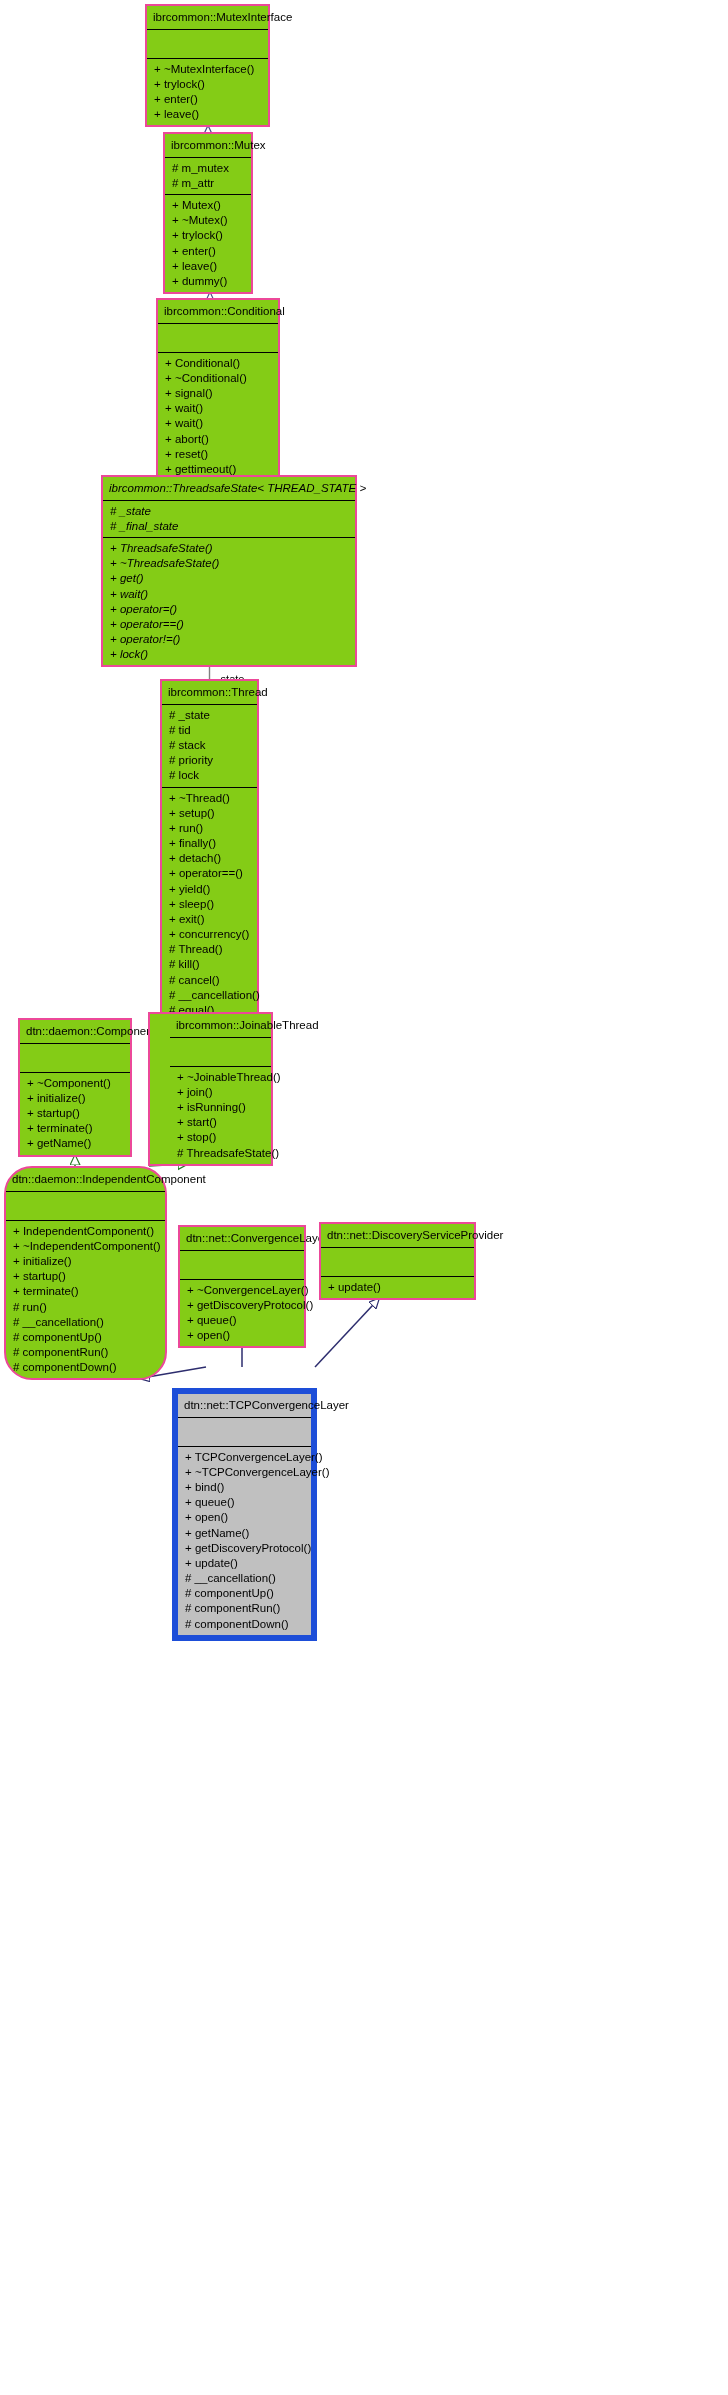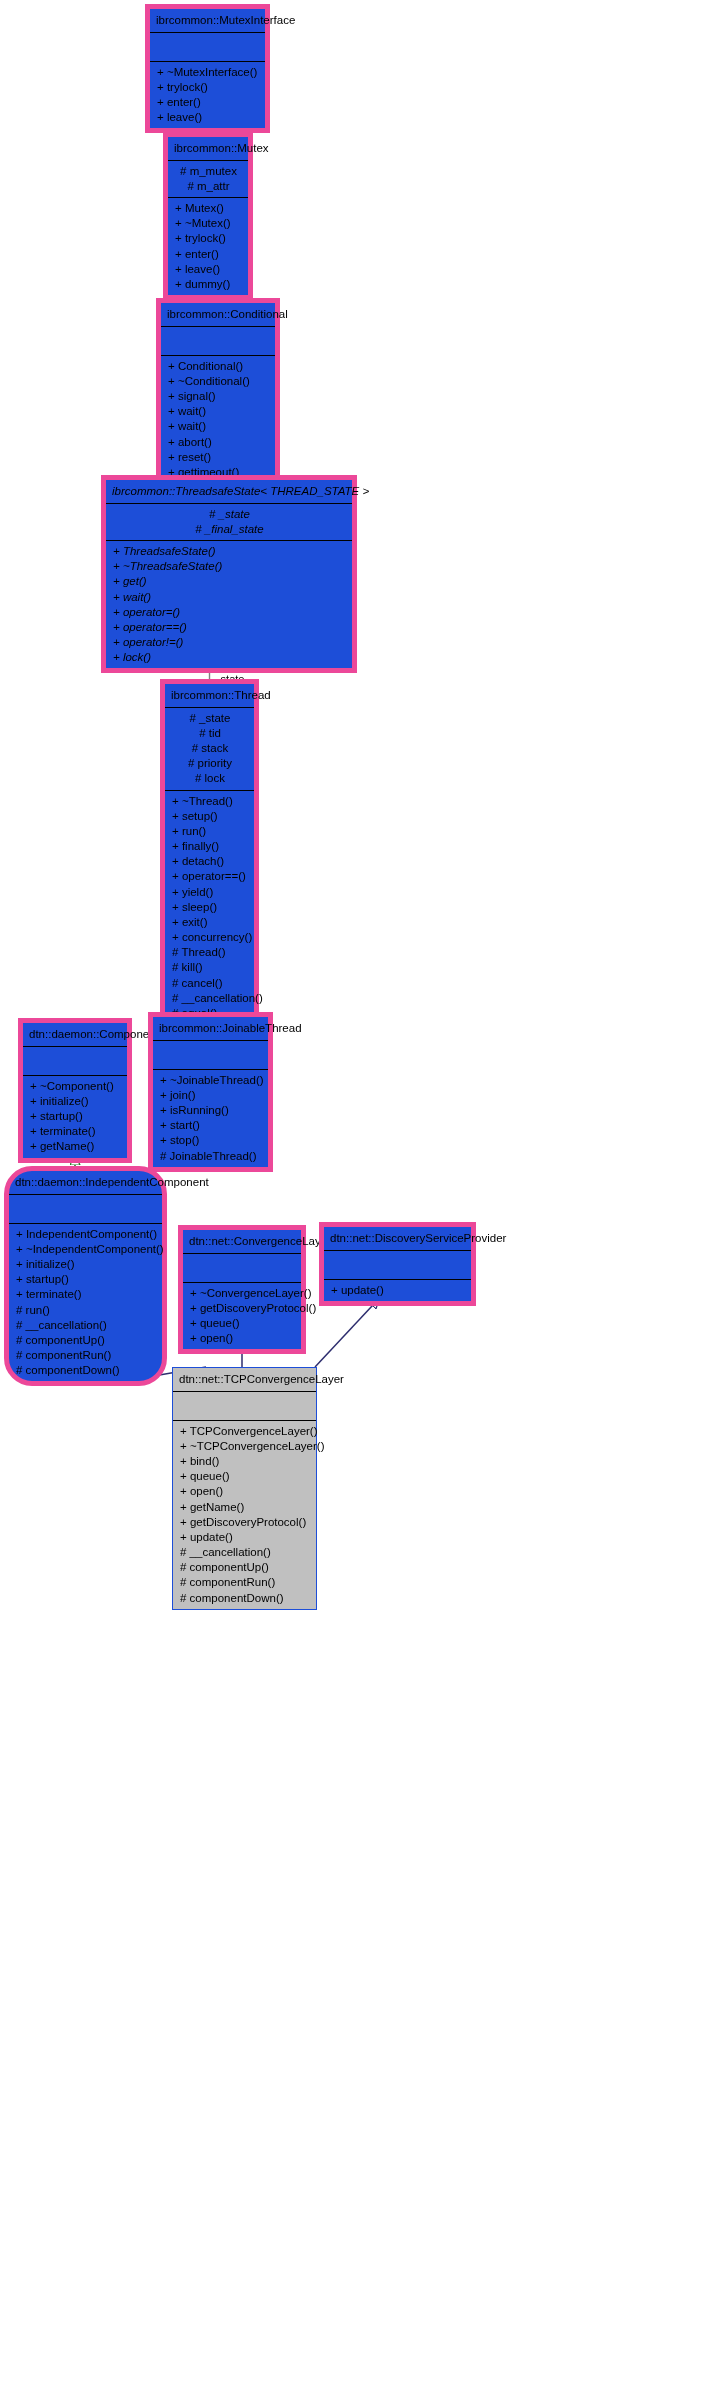--- a/index.html
+++ b/index.html
@@ -18,42 +18,42 @@
   #edges{
     position:absolute;
     left:0;top:0;
     width:728px;height:2395px;
     pointer-events:none;
   }
   
   .uml-class{
     position:absolute;
     box-sizing:border-box;
-    border:5px solid #ec4899;
-    background:#1d4ed8;
+    border:2px solid #ec4899;
+    background:#84cc16;
     font-size:11.5px;
     line-height:1.28;
     color:#000000;
   }
   .uml-class.highlight{
     background:#c0c0c0;
-    border:1px solid #1d4ed8;
+    border:6px solid #1d4ed8;
+    margin-top:21px;
   }
   .uml-name{
     text-align:center;
     padding:4px 6px 4px 6px;
     border-bottom:1px solid #000000;
     white-space:nowrap;
     font-size:11.5px;
   }
   .uml-attrs{
     border-bottom:1px solid #000000;
     padding:3px 0 3px 0;
     min-height:12px;
-    text-align:center;
   }
   .uml-attrs.empty{
     min-height:16px;
     padding:6px 0 6px 0;
   }
   .uml-ops{
     padding:3px 0 3px 0;
   }
   .uml-row{
     padding:0 6px 0 7px;
@@ -229,30 +229,30 @@
     <div class="uml-attrs empty"></div>
     <div class="uml-ops">
       <div class="uml-row">+ ~Component()</div>
       <div class="uml-row">+ initialize()</div>
       <div class="uml-row">+ startup()</div>
       <div class="uml-row">+ terminate()</div>
       <div class="uml-row">+ getName()</div>
     </div>
   </div>
 
-  <div class="uml-class" style="left:148px;top:1012px;width:125px;">
+  <div class="uml-class" style="left:148px;top:1012px;width:125px;padding-left:20px;">
     <div class="uml-name">ibrcommon::JoinableThread</div>
     <div class="uml-attrs empty"></div>
     <div class="uml-ops">
       <div class="uml-row">+ ~JoinableThread()</div>
       <div class="uml-row">+ join()</div>
       <div class="uml-row">+ isRunning()</div>
       <div class="uml-row">+ start()</div>
       <div class="uml-row">+ stop()</div>
-      <div class="uml-row"># JoinableThread()</div>
+      <div class="uml-row"># ThreadsafeState()</div>
     </div>
   </div>
 
   <div class="uml-class" style="left:4px;top:1166px;width:163px;border-radius:28px;">
     <div class="uml-name">dtn::daemon::IndependentComponent</div>
     <div class="uml-attrs empty"></div>
     <div class="uml-ops">
       <div class="uml-row">+ IndependentComponent()</div>
       <div class="uml-row">+ ~IndependentComponent()</div>
       <div class="uml-row">+ initialize()</div>

